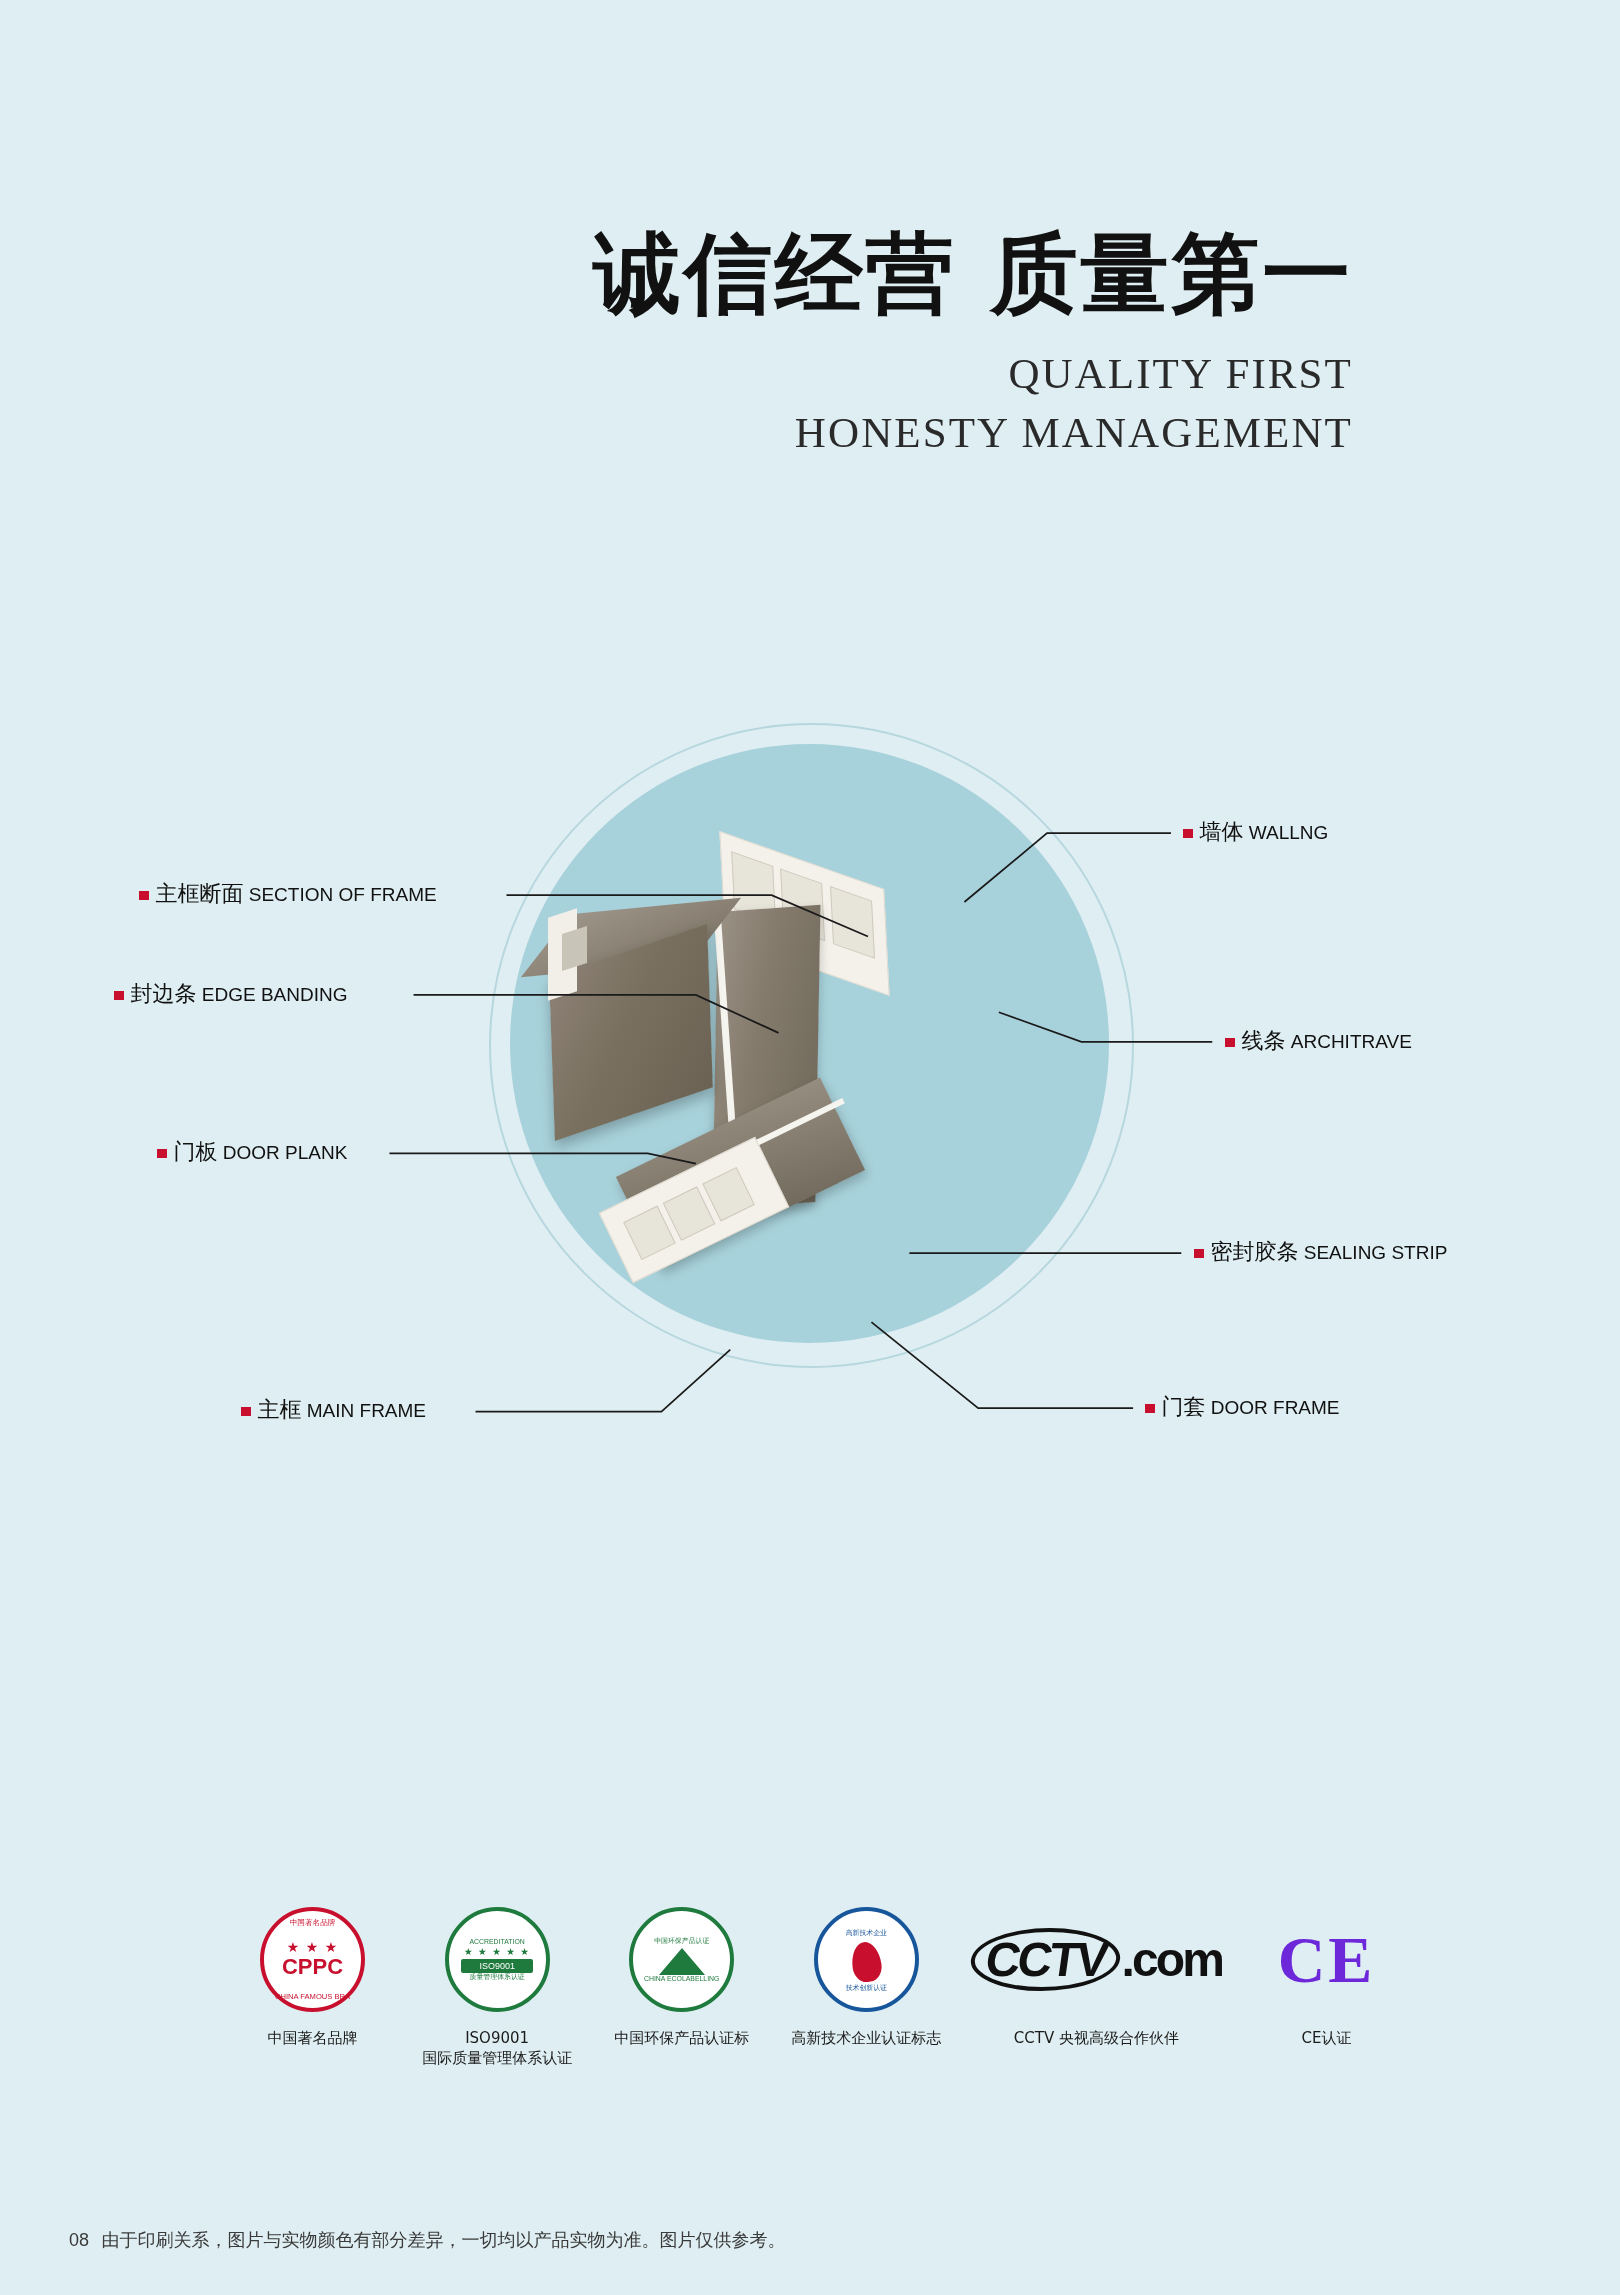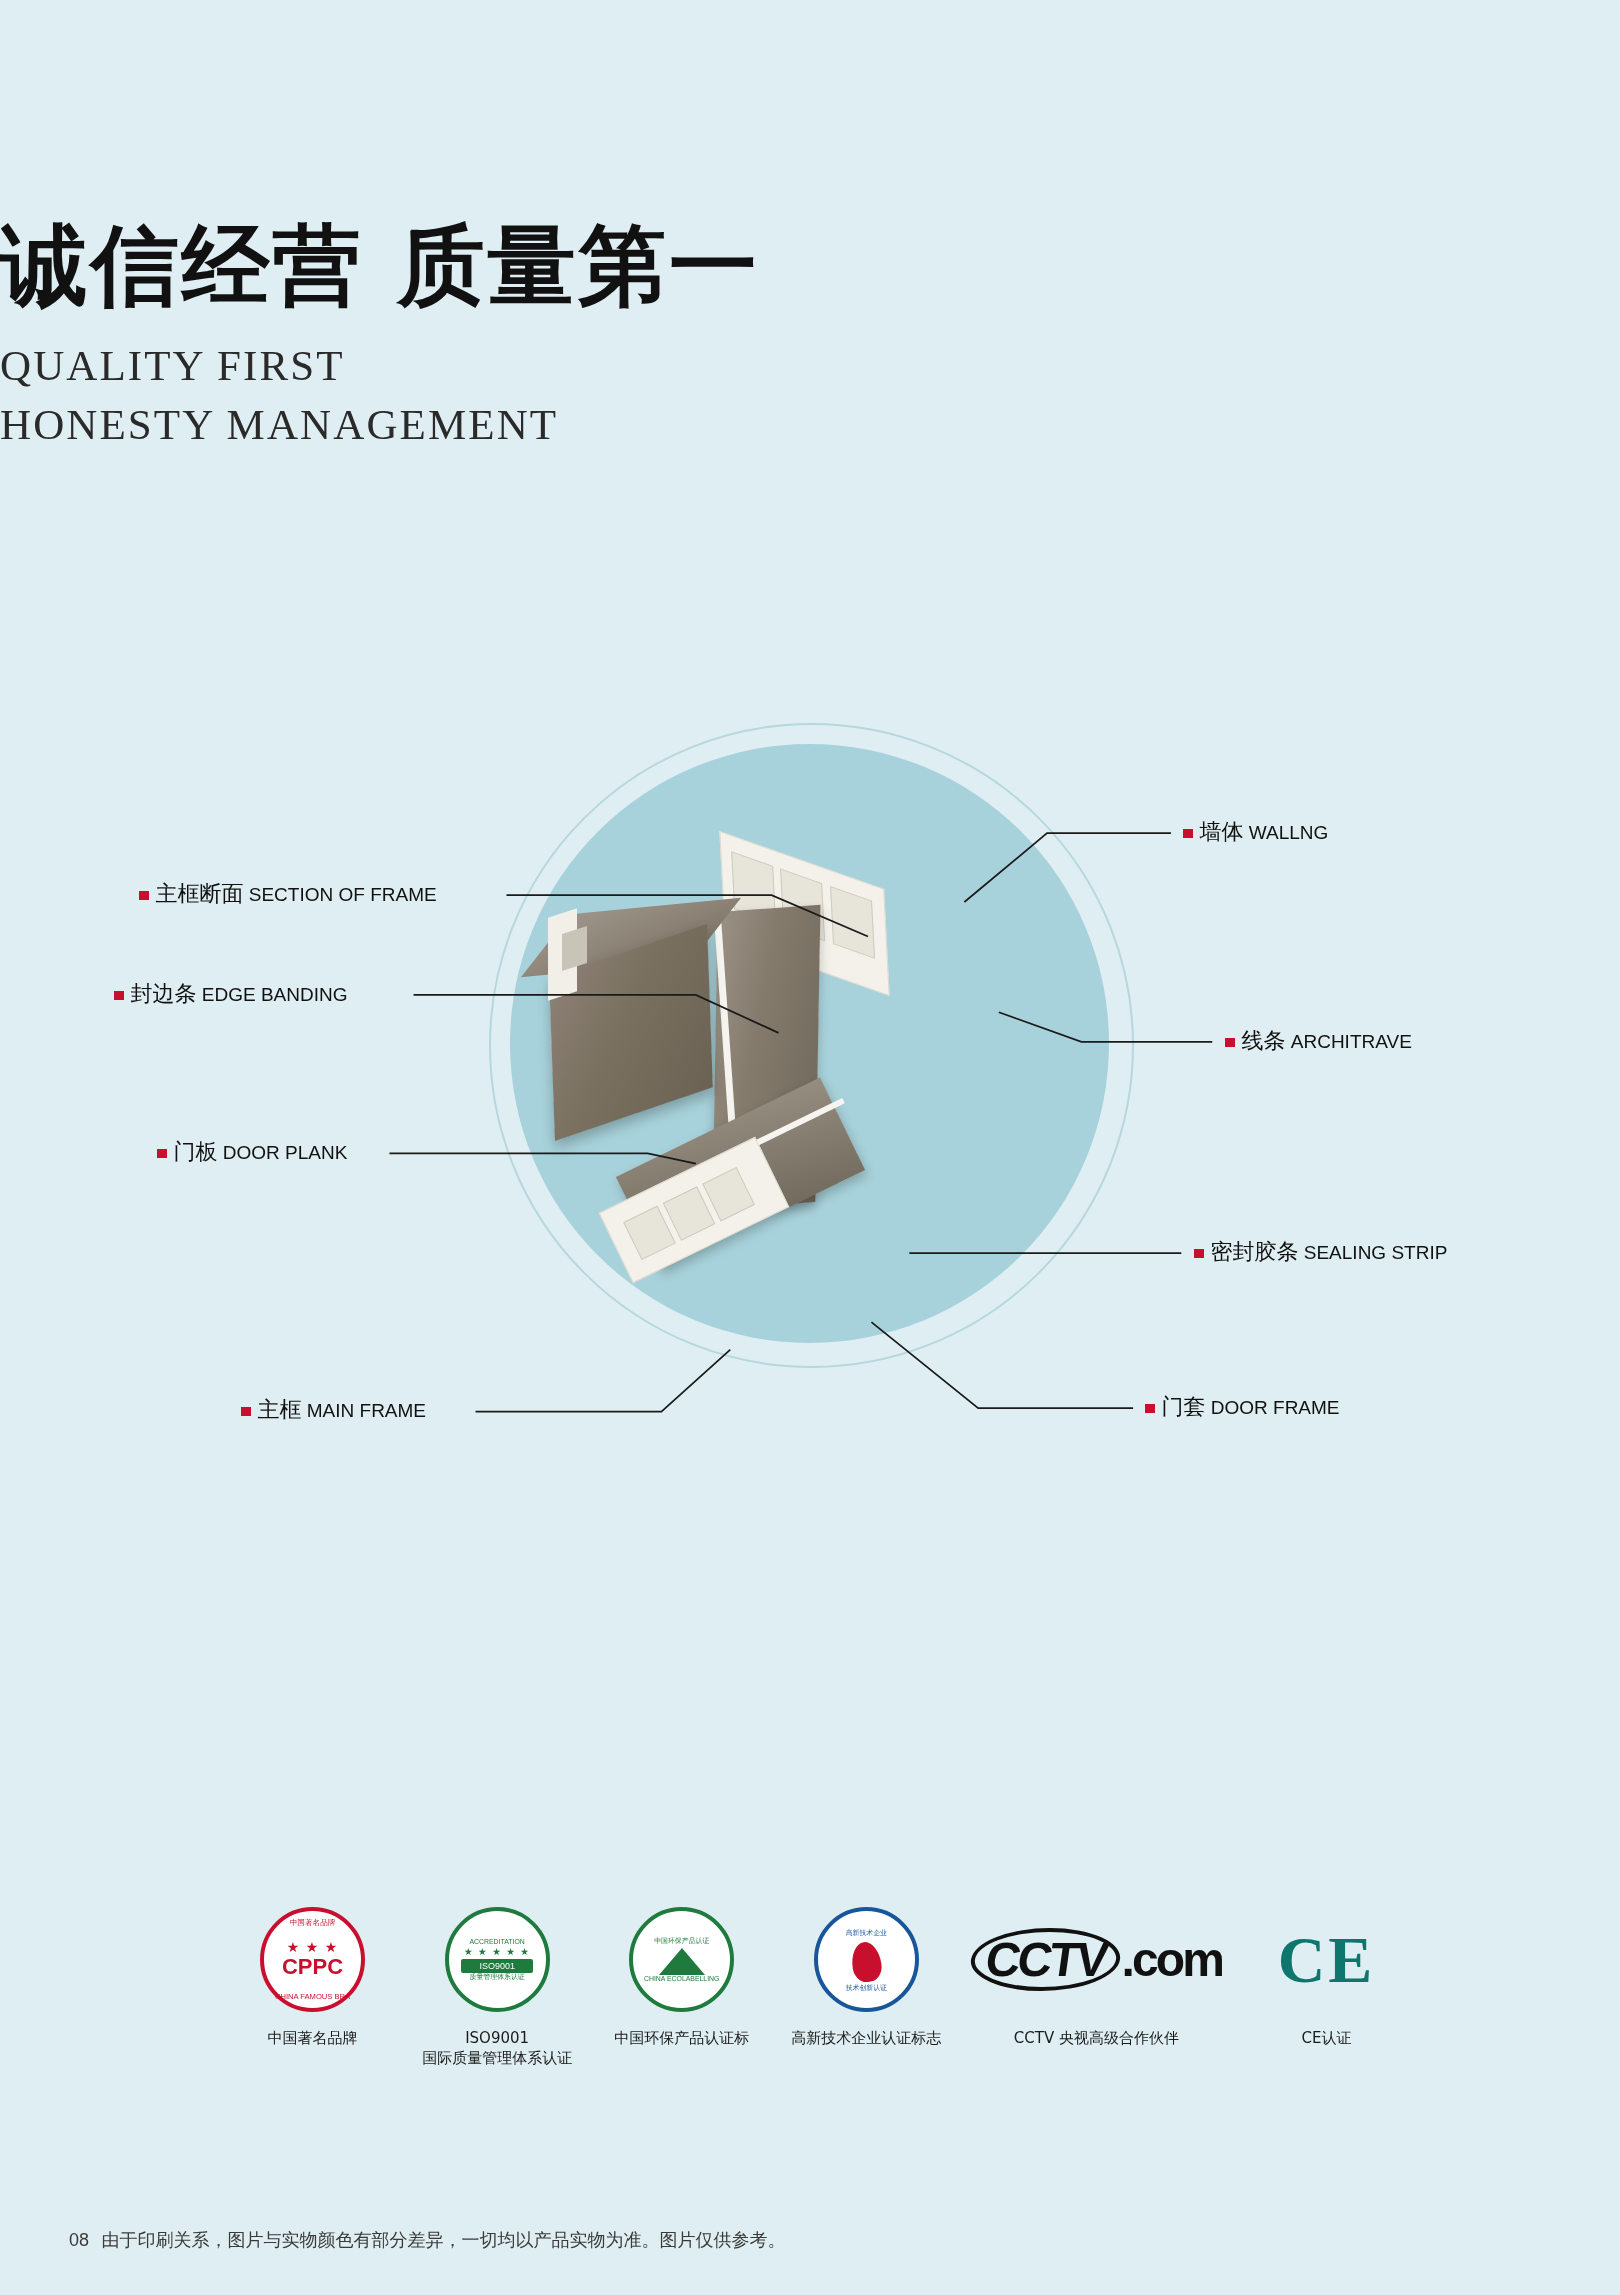--- a/index.html
+++ b/index.html
@@ -14,24 +14,24 @@
     position: relative;
     width: 1621px;
     height: 2295px;
     background: #dfeef2;
     overflow: hidden;
   }
 
   
   #header {
     position: absolute;
-    top: 214px;
+    top: 222px;
     left: 0;
     width: 1353px;
-    text-align: left;
+    text-align: right;
   }
   #title-cn {
     font-family: "DejaVu Sans", sans-serif;
     font-weight: bold;
     font-size: 88px;
     letter-spacing: 2.8px;
     color: #111111;
     line-height: 1.18;
     white-space: pre;
   }
@@ -333,21 +333,21 @@
     transform: skewX(-8deg);
     margin-right: 1.4px;
   }
   .cert-wide { width: 248px; }
 
   
   #ce-mark {
     font-family: "Liberation Serif", serif;
     font-weight: bold;
     font-size: 66px;
-    color: #0f766e;
+    color: #6d28d9;
     letter-spacing: 2.8px;
     line-height: 1;
   }
 
   
   #footer {
     position: absolute;
     left: 69px;
     bottom: 43px;
     display: flex;

